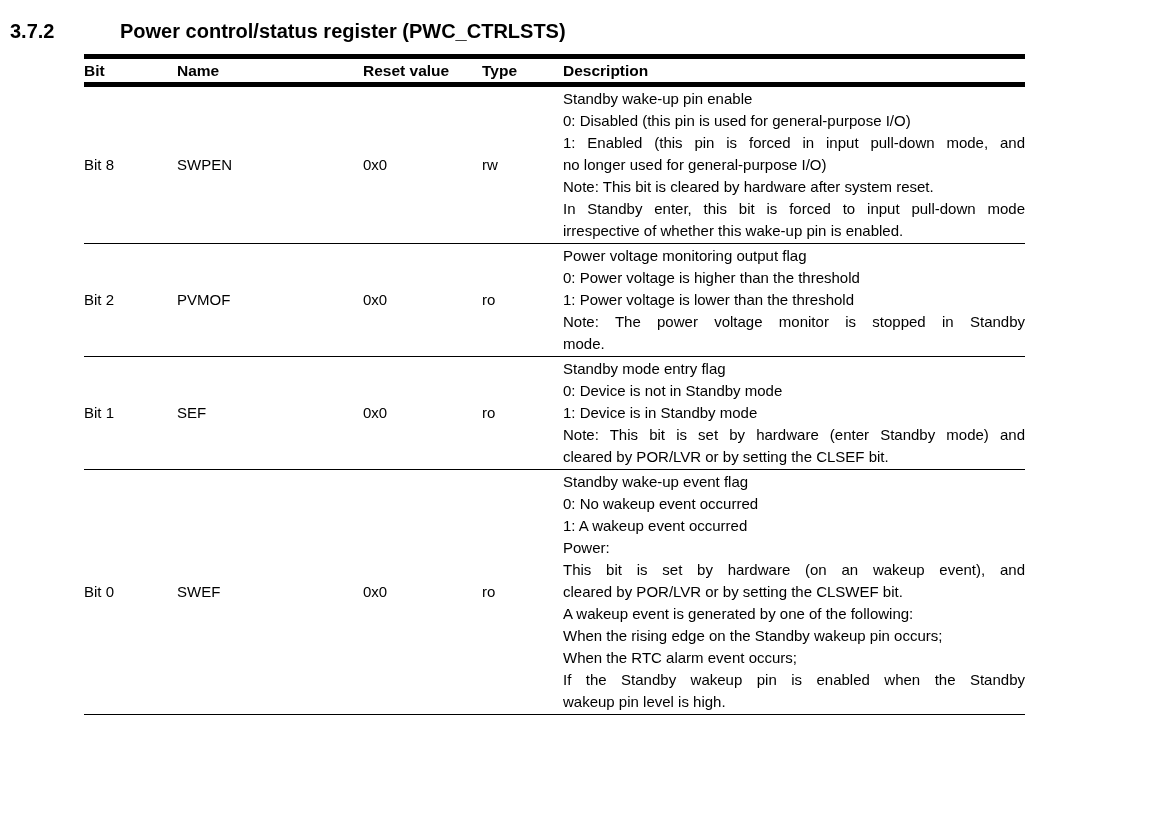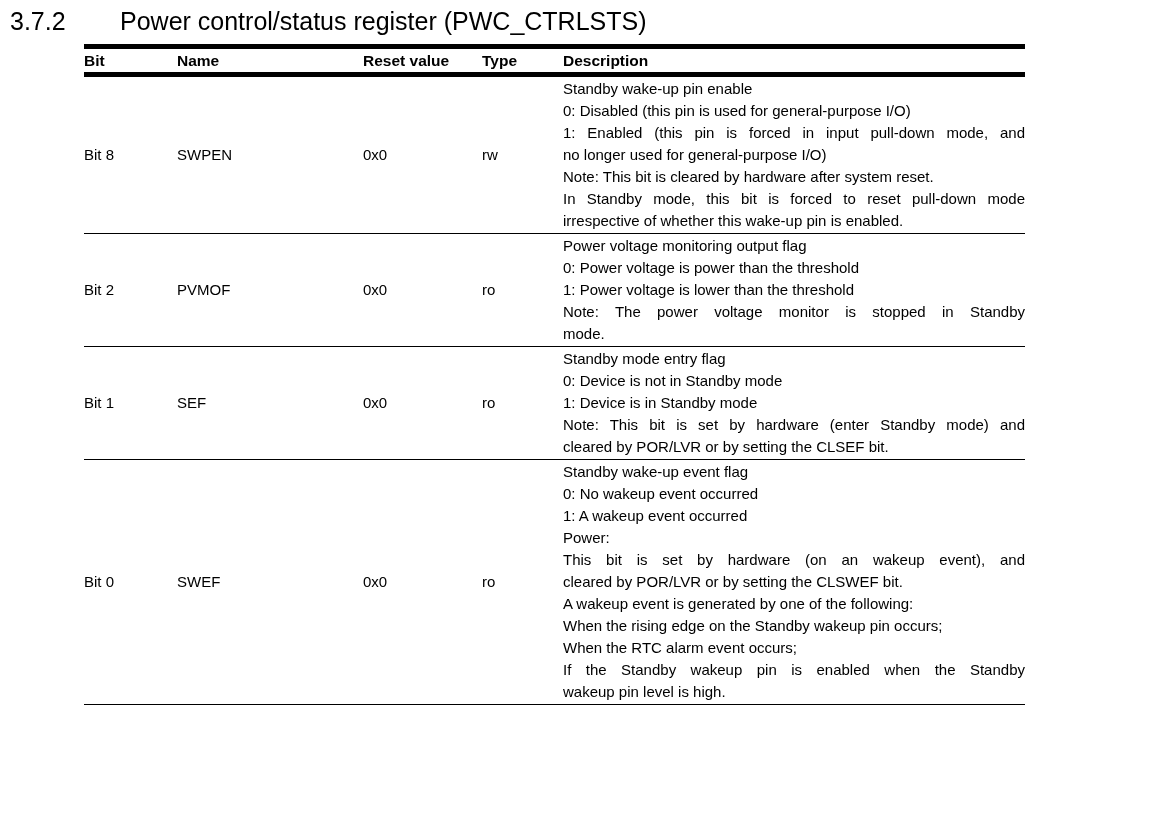--- a/index.html
+++ b/index.html
@@ -10,24 +10,24 @@
     font-family: "Liberation Sans", sans-serif;
   }
   .page {
     position: relative;
     width: 1152px;
     height: 820px;
     background: #ffffff;
     overflow: hidden;
   }
   .heading {
-    padding-top: 6px;
+    padding-top: 16px;
     padding-left: 10px;
-    font-size: 25px;
-    font-weight: normal;
+    font-size: 20px;
+    font-weight: bold;
     line-height: 30px;
     white-space: nowrap;
   }
   .hnum { display: inline-block; width: 110px; }
   .intro {
     margin: 13px 0 0 84px;
     font-size: 17px;
     line-height: 20px;
     white-space: nowrap;
   }
@@ -97,34 +97,34 @@
         <td class="c-bit">Bit 8</td>
         <td class="c-name">SWPEN</td>
         <td class="c-reset">0x0</td>
         <td class="c-type">rw</td>
         <td class="c-desc">
           <div class="dline">Standby wake-up pin enable</div>
           <div class="dline">0: Disabled (this pin is used for general-purpose I/O)</div>
           <div class="dline just">1: Enabled (this pin is forced in input pull-down mode, and</div>
           <div class="dline">no longer used for general-purpose I/O)</div>
           <div class="dline">Note: This bit is cleared by hardware after system reset.</div>
-          <div class="dline just">In Standby mode, this bit is forced to reset pull-down mode</div>
+          <div class="dline just">In Standby enter, this bit is forced to input pull-down mode</div>
           <div class="dline">irrespective of whether this wake-up pin is enabled.</div>
         </td>
       </tr>
 
 
       <tr>
         <td class="c-bit">Bit 2</td>
         <td class="c-name">PVMOF</td>
         <td class="c-reset">0x0</td>
         <td class="c-type">ro</td>
         <td class="c-desc">
           <div class="dline">Power voltage monitoring output flag</div>
-          <div class="dline">0: Power voltage is power than the threshold</div>
+          <div class="dline">0: Power voltage is higher than the threshold</div>
           <div class="dline">1: Power voltage is lower than the threshold</div>
           <div class="dline just">Note: The power voltage monitor is stopped in Standby</div>
           <div class="dline">mode.</div>
         </td>
       </tr>
 
       <tr>
         <td class="c-bit">Bit 1</td>
         <td class="c-name">SEF</td>
         <td class="c-reset">0x0</td>

